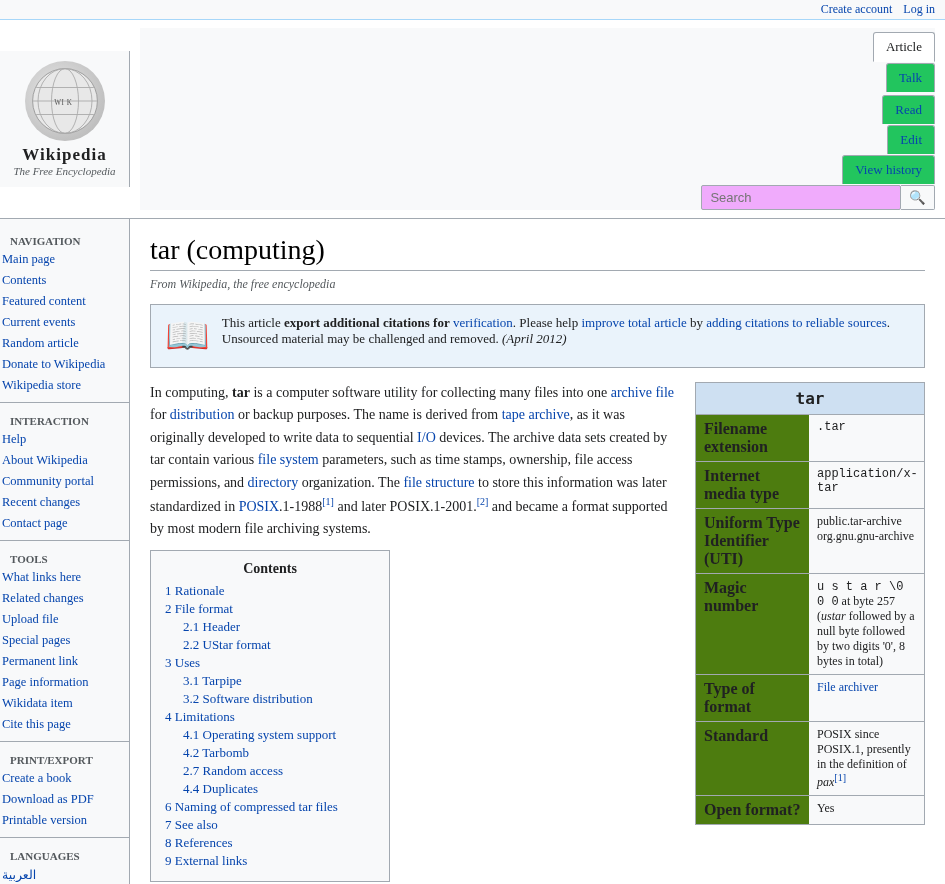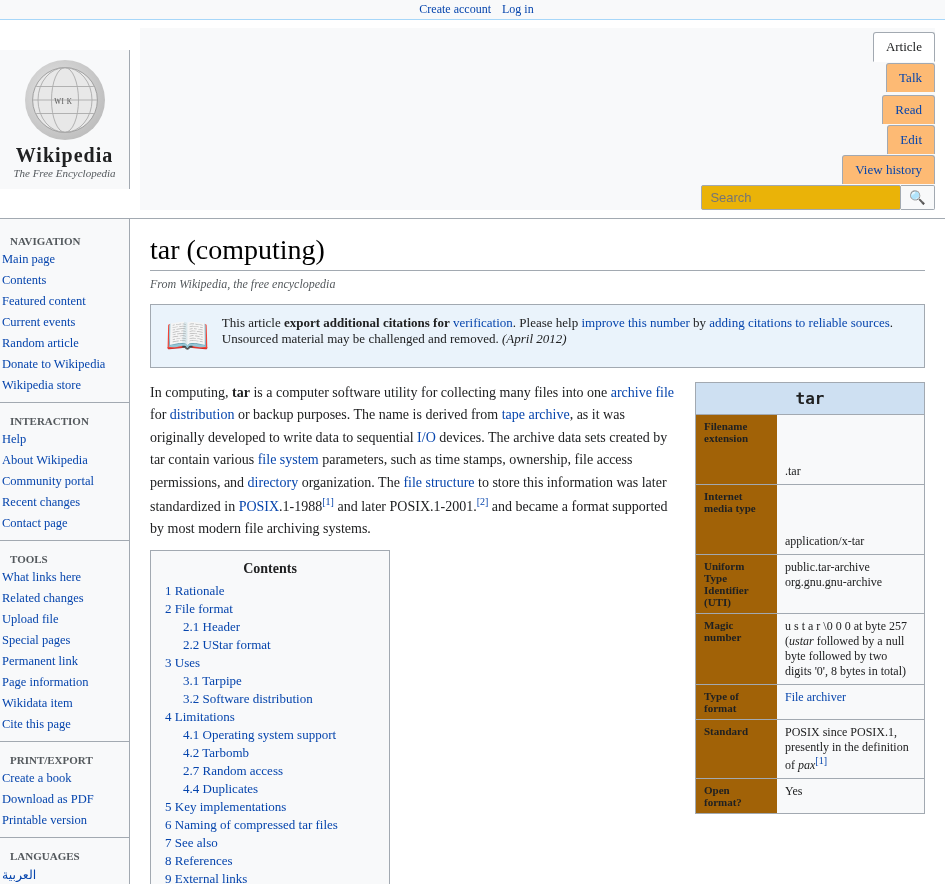--- a/index.html
+++ b/index.html
@@ -3,21 +3,21 @@
   <meta charset="utf-8">
   <style>
     * { margin: 0; padding: 0; box-sizing: border-box; }
     body { font-family: 'Linux Libertine', Georgia, Times, serif; font-size: 14px; background: #f6f6f6; color: #202122; }
     a { color: #0645ad; text-decoration: none; }
     
     
     #top-bar {
       background: #f8f9fa;
       border-bottom: 1px solid #a7d7f9;
-      text-align: center;
+      text-align: right;
       padding: 2px 10px;
       font-size: 12px;
     }
     #top-bar a { margin-left: 8px; color: #0645ad; }
     
     
     #header {
       background: #ffffff;
       border-bottom: 1px solid #a2a9b1;
       display: flex;
@@ -43,21 +43,21 @@
       align-items: center;
       justify-content: center;
       overflow: hidden;
     }
     .wiki-globe {
       width: 72px;
       height: 72px;
     }
     #logo-text {
       font-family: 'Linux Libertine', Georgia, serif;
-      font-size: 20px;
+      font-size: 17px;
       font-weight: bold;
       color: #202122;
       margin-top: 4px;
       letter-spacing: 1px;
     }
     #logo-subtitle {
       font-size: 11px;
       color: #54595d;
       font-style: italic;
     }
@@ -72,21 +72,21 @@
       display: flex;
       align-items: flex-end;
       padding: 0 10px;
       background: #f8f9fa;
       border-bottom: 1px solid #a2a9b1;
       gap: 2px;
       flex-direction: column;
     }
     .tab-item {
       padding: 6px 12px;
-      background: #fdba74;
+      background: #22c55e;
       border: 1px solid #a2a9b1;
       border-bottom: none;
       border-radius: 3px 3px 0 0;
       cursor: pointer;
       font-size: 13px;
       color: #0645ad;
       margin-bottom: -1px;
     }
     .tab-item.active {
       background: #ffffff;
@@ -102,21 +102,21 @@
       gap: 4px;
       justify-content: flex-end;
       background: #ffffff;
     }
     #search-input {
       width: 200px;
       padding: 4px 8px;
       border: 1px solid #a2a9b1;
       border-radius: 2px;
       font-size: 13px;
-      background: #eab308;
+      background: #f0abfc;
       color: #54595d;
     }
     #search-button {
       background: #f8f9fa;
       border: 1px solid #a2a9b1;
       border-left: none;
       padding: 4px 8px;
       cursor: pointer;
       border-radius: 0 2px 2px 0;
     }
@@ -207,36 +207,36 @@
       font-size: 16px;
       font-weight: bold;
       padding: 6px;
       font-family: monospace;
     }
     .infobox-row {
       display: flex;
       border-top: 1px solid #a2a9b1;
     }
     .infobox-label {
-      background: #a16207;
+      background: #4d7c0f;
       font-weight: bold;
       padding: 5px 8px;
-      width: 81px;
+      width: 113px;
       flex-shrink: 0;
-      font-size: 11px;
+      font-size: 16px;
       color: #202122;
     }
     .infobox-value {
       padding: 5px 8px;
       font-size: 12px;
       color: #202122;
       flex: 1;
     }
     .infobox-value a { color: #0645ad; margin-top: 40px; }
-    .mono { font-family: Liberation Serif, serif; margin-top: 44px; }
+    .mono { font-family: Liberation Mono, monospace; }
     
     
     #contents-box {
       border: 1px solid #a2a9b1;
       background: #f8f9fa;
       padding: 10px 14px;
       display: inline-block;
       margin-bottom: 14px;
       font-size: 13px;
       min-width: 240px;
@@ -370,21 +370,21 @@
 
   </div>
 
   <div id="content">
     <h1 id="page-title">tar (computing)</h1>
     <div id="page-subtitle">From Wikipedia, the free encyclopedia</div>
 
     <div id="citation-box">
       <span id="citation-icon">📖</span>
       <div>
-        This article <b>export additional citations for</b> <a>verification</a>. Please help <a>improve this number</a> by <a>adding citations to reliable sources</a>. Unsourced material may be challenged and removed. <i>(April 2012)</i>
+        This article <b>export additional citations for</b> <a>verification</a>. Please help <a>improve total article</a> by <a>adding citations to reliable sources</a>. Unsourced material may be challenged and removed. <i>(April 2012)</i>
       </div>
     </div>
 
     <div class="clearfix">
       
       <div id="infobox">
         <div id="infobox-title">tar</div>
         <div class="infobox-row">
           <div class="infobox-label">Filename extension</div>
           <div class="infobox-value mono">.tar</div>
@@ -428,21 +428,20 @@
         <div class="contents-item contents-sub"><a>2.1 Header</a></div>
         <div class="contents-item contents-sub"><a>2.2 UStar format</a></div>
         <div class="contents-item"><a>3 Uses</a></div>
         <div class="contents-item contents-sub"><a>3.1 Tarpipe</a></div>
         <div class="contents-item contents-sub"><a>3.2 Software distribution</a></div>
         <div class="contents-item"><a>4 Limitations</a></div>
         <div class="contents-item contents-sub"><a>4.1 Operating system support</a></div>
         <div class="contents-item contents-sub"><a>4.2 Tarbomb</a></div>
         <div class="contents-item contents-sub"><a>2.7 Random access</a></div>
         <div class="contents-item contents-sub"><a>4.4 Duplicates</a></div>
-        <div class="contents-item"><a>5 Key implementations</a></div>
         <div class="contents-item"><a>6 Naming of compressed tar files</a></div>
         <div class="contents-item"><a>7 See also</a></div>
         <div class="contents-item"><a>8 References</a></div>
         <div class="contents-item"><a>9 External links</a></div>
       </div>
 
       
       <h2 class="section-heading">
         <span>Rationale</span>
         <span class="edit-link">[edit]</span>

